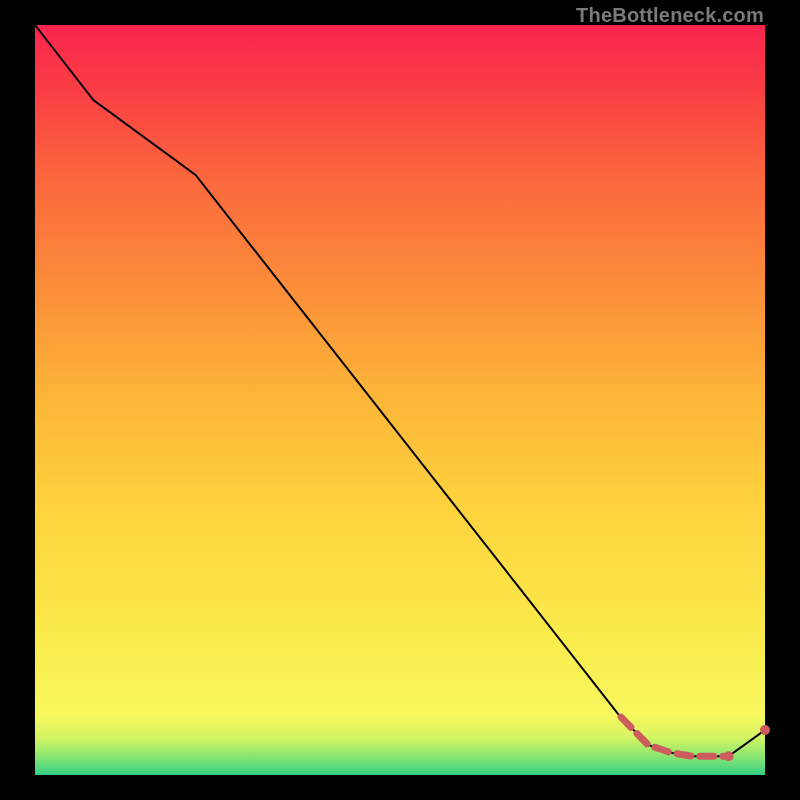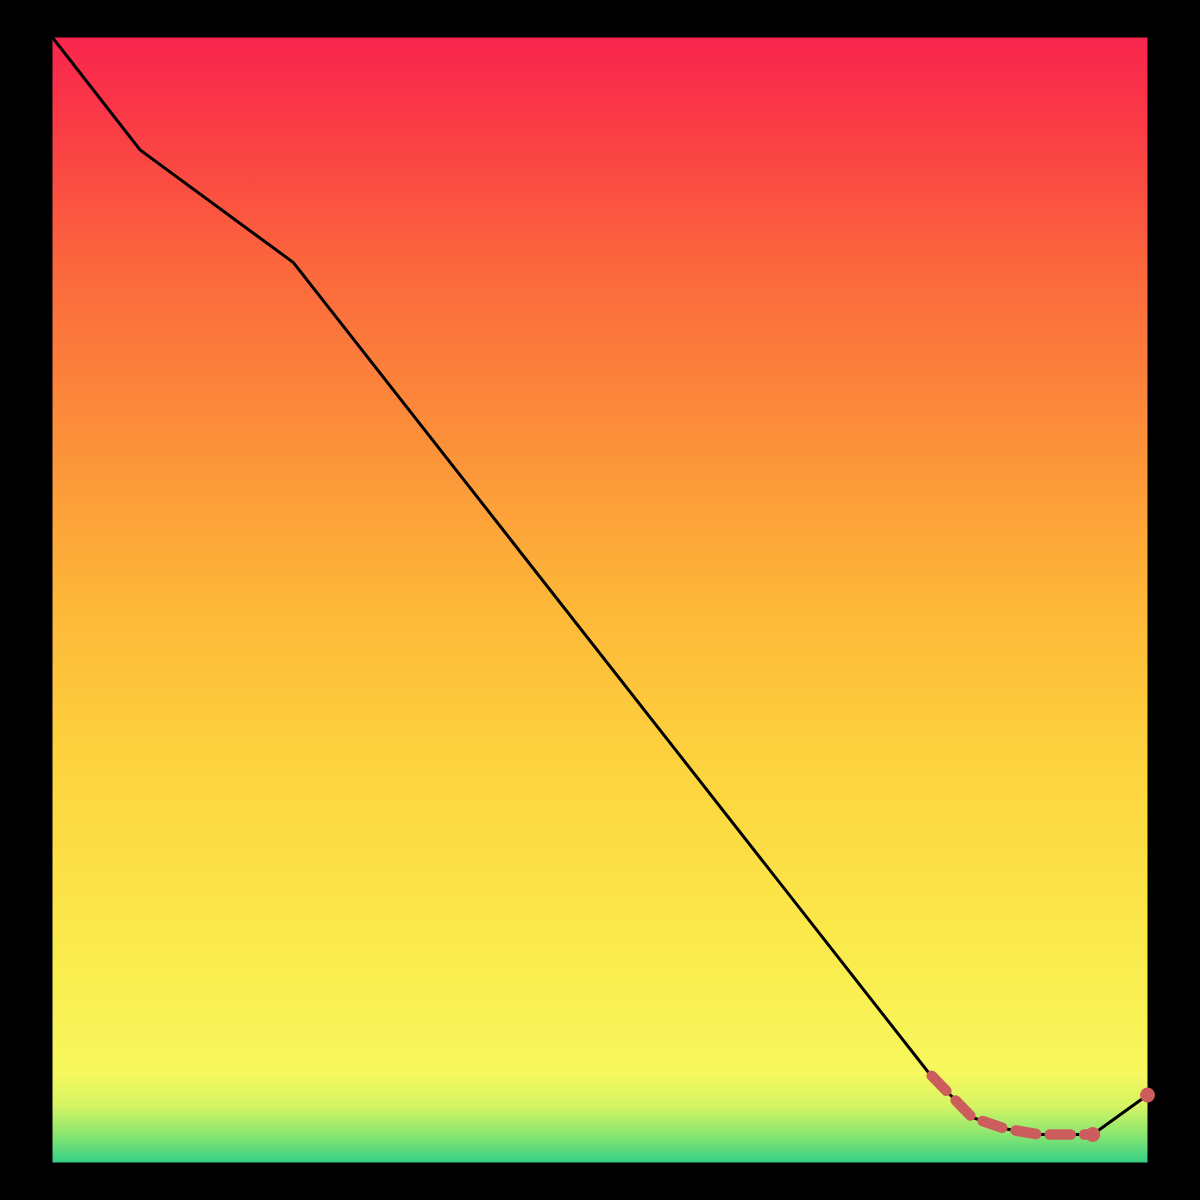--- a/index.html
+++ b/index.html
@@ -57,20 +57,21 @@
     stroke-width: 7;
     stroke-linecap: round;
   }
   .dot {
     stroke: none;
   }
 </style>
 </head>
 <body>
 <div class="container">
+  <div class="attribution">TheBottleneck.com</div>
   <div class="plot-area"></div>
 
   <svg class="overlay" viewBox="0 0 730 750">
     <path id="main-path" class="main-line" d="M0.0 0.0 L58.4 75.0 L160.6 150.0 L584.0 690.0 L613.2 720.0 L635.1 727.5 L657.0 731.3 L678.9 731.3 L693.5 731.3 L730.0 705.0 " stroke="#000000"></path>
     <g id="dashed-group">
         <path d="M586.1 692.1 L595.9 702.2" class="dashed-seg" stroke="#cd5c5c" stroke-width="7"></path>
         <path d="M602.1 708.6 L611.9 718.7" class="dashed-seg" stroke="#cd5c5c" stroke-width="7"></path>
         <path d="M620.0 722.3 L633.2 726.8" class="dashed-seg" stroke="#cd5c5c" stroke-width="7"></path>
         <path d="M642.0 728.7 L655.8 731.0" class="dashed-seg" stroke="#cd5c5c" stroke-width="7"></path>
         <path d="M664.8 731.3 L678.8 731.3" class="dashed-seg" stroke="#cd5c5c" stroke-width="7"></path>

